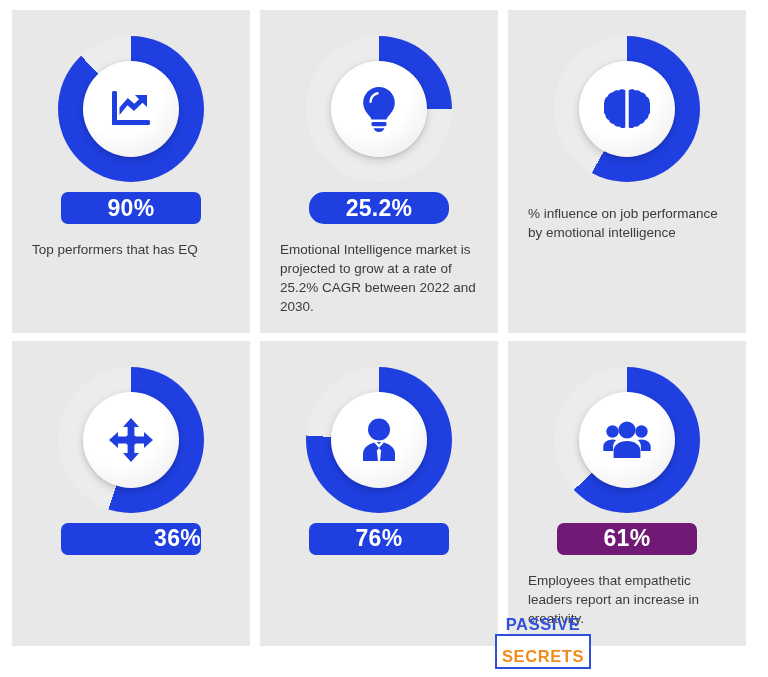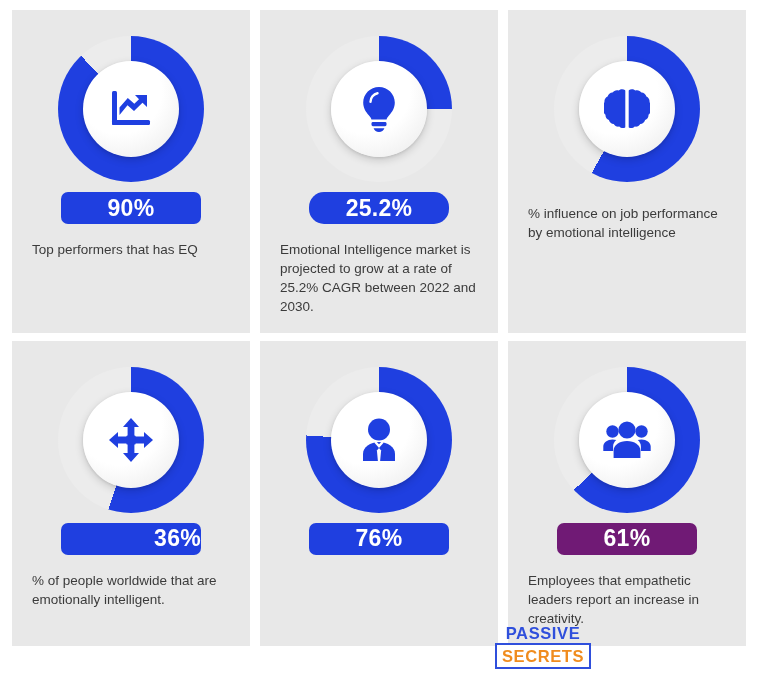--- a/index.html
+++ b/index.html
@@ -118,21 +118,21 @@
     font-size: 16.5px;
     font-weight: bold;
     letter-spacing: 0.6px;
   }
 
   .logo-box {
     display: block;
     margin-top: 2px;
     border: 2.5px solid #2f4fdc;
     background: #ffffff;
-    padding: 3px 3px 2px 3px;
+    padding: 12px 3px 2px 3px;
   }
 
   .logo-bottom {
     color: #f08c1e;
     font-size: 16.5px;
     font-weight: bold;
     letter-spacing: 0.6px;
   }
 </style>
 </head>
@@ -211,21 +211,20 @@
                   <path d="M44 22l-9-8v4.6H24.6v6.8H35V30z"></path>
                   <rect x="17.4" y="17.4" width="9.2" height="9.2" rx="1.2"></rect>
                 </g>
               </svg>
             </span>
           </div>
         </div>
         <div class="pct-badge" style="background:#1F3FE0;justify-content:flex-end;">
           <span>36%</span>
         </div>
-        <div class="caption">% of people worldwide that are emotionally intelligent.</div>
       </div>
       <div class="card row2">
         <div class="donut-wrap">
           <div class="donut-ring" style="background: conic-gradient(#1F3FE0 0deg 273.6deg, #ECECEC 273.6deg 360deg);"></div>
           <div class="donut-hole">
             <span>
               <svg width="46" height="46" viewBox="0 0 46 46">
                 <g fill="#1F3FE0">
                   <circle cx="23" cy="12.5" r="11"></circle>
                   <path d="M23 25c-8.8 0-16 5.2-16 11.7V44h32v-7.3C39 30.2 31.8 25 23 25z"></path>

